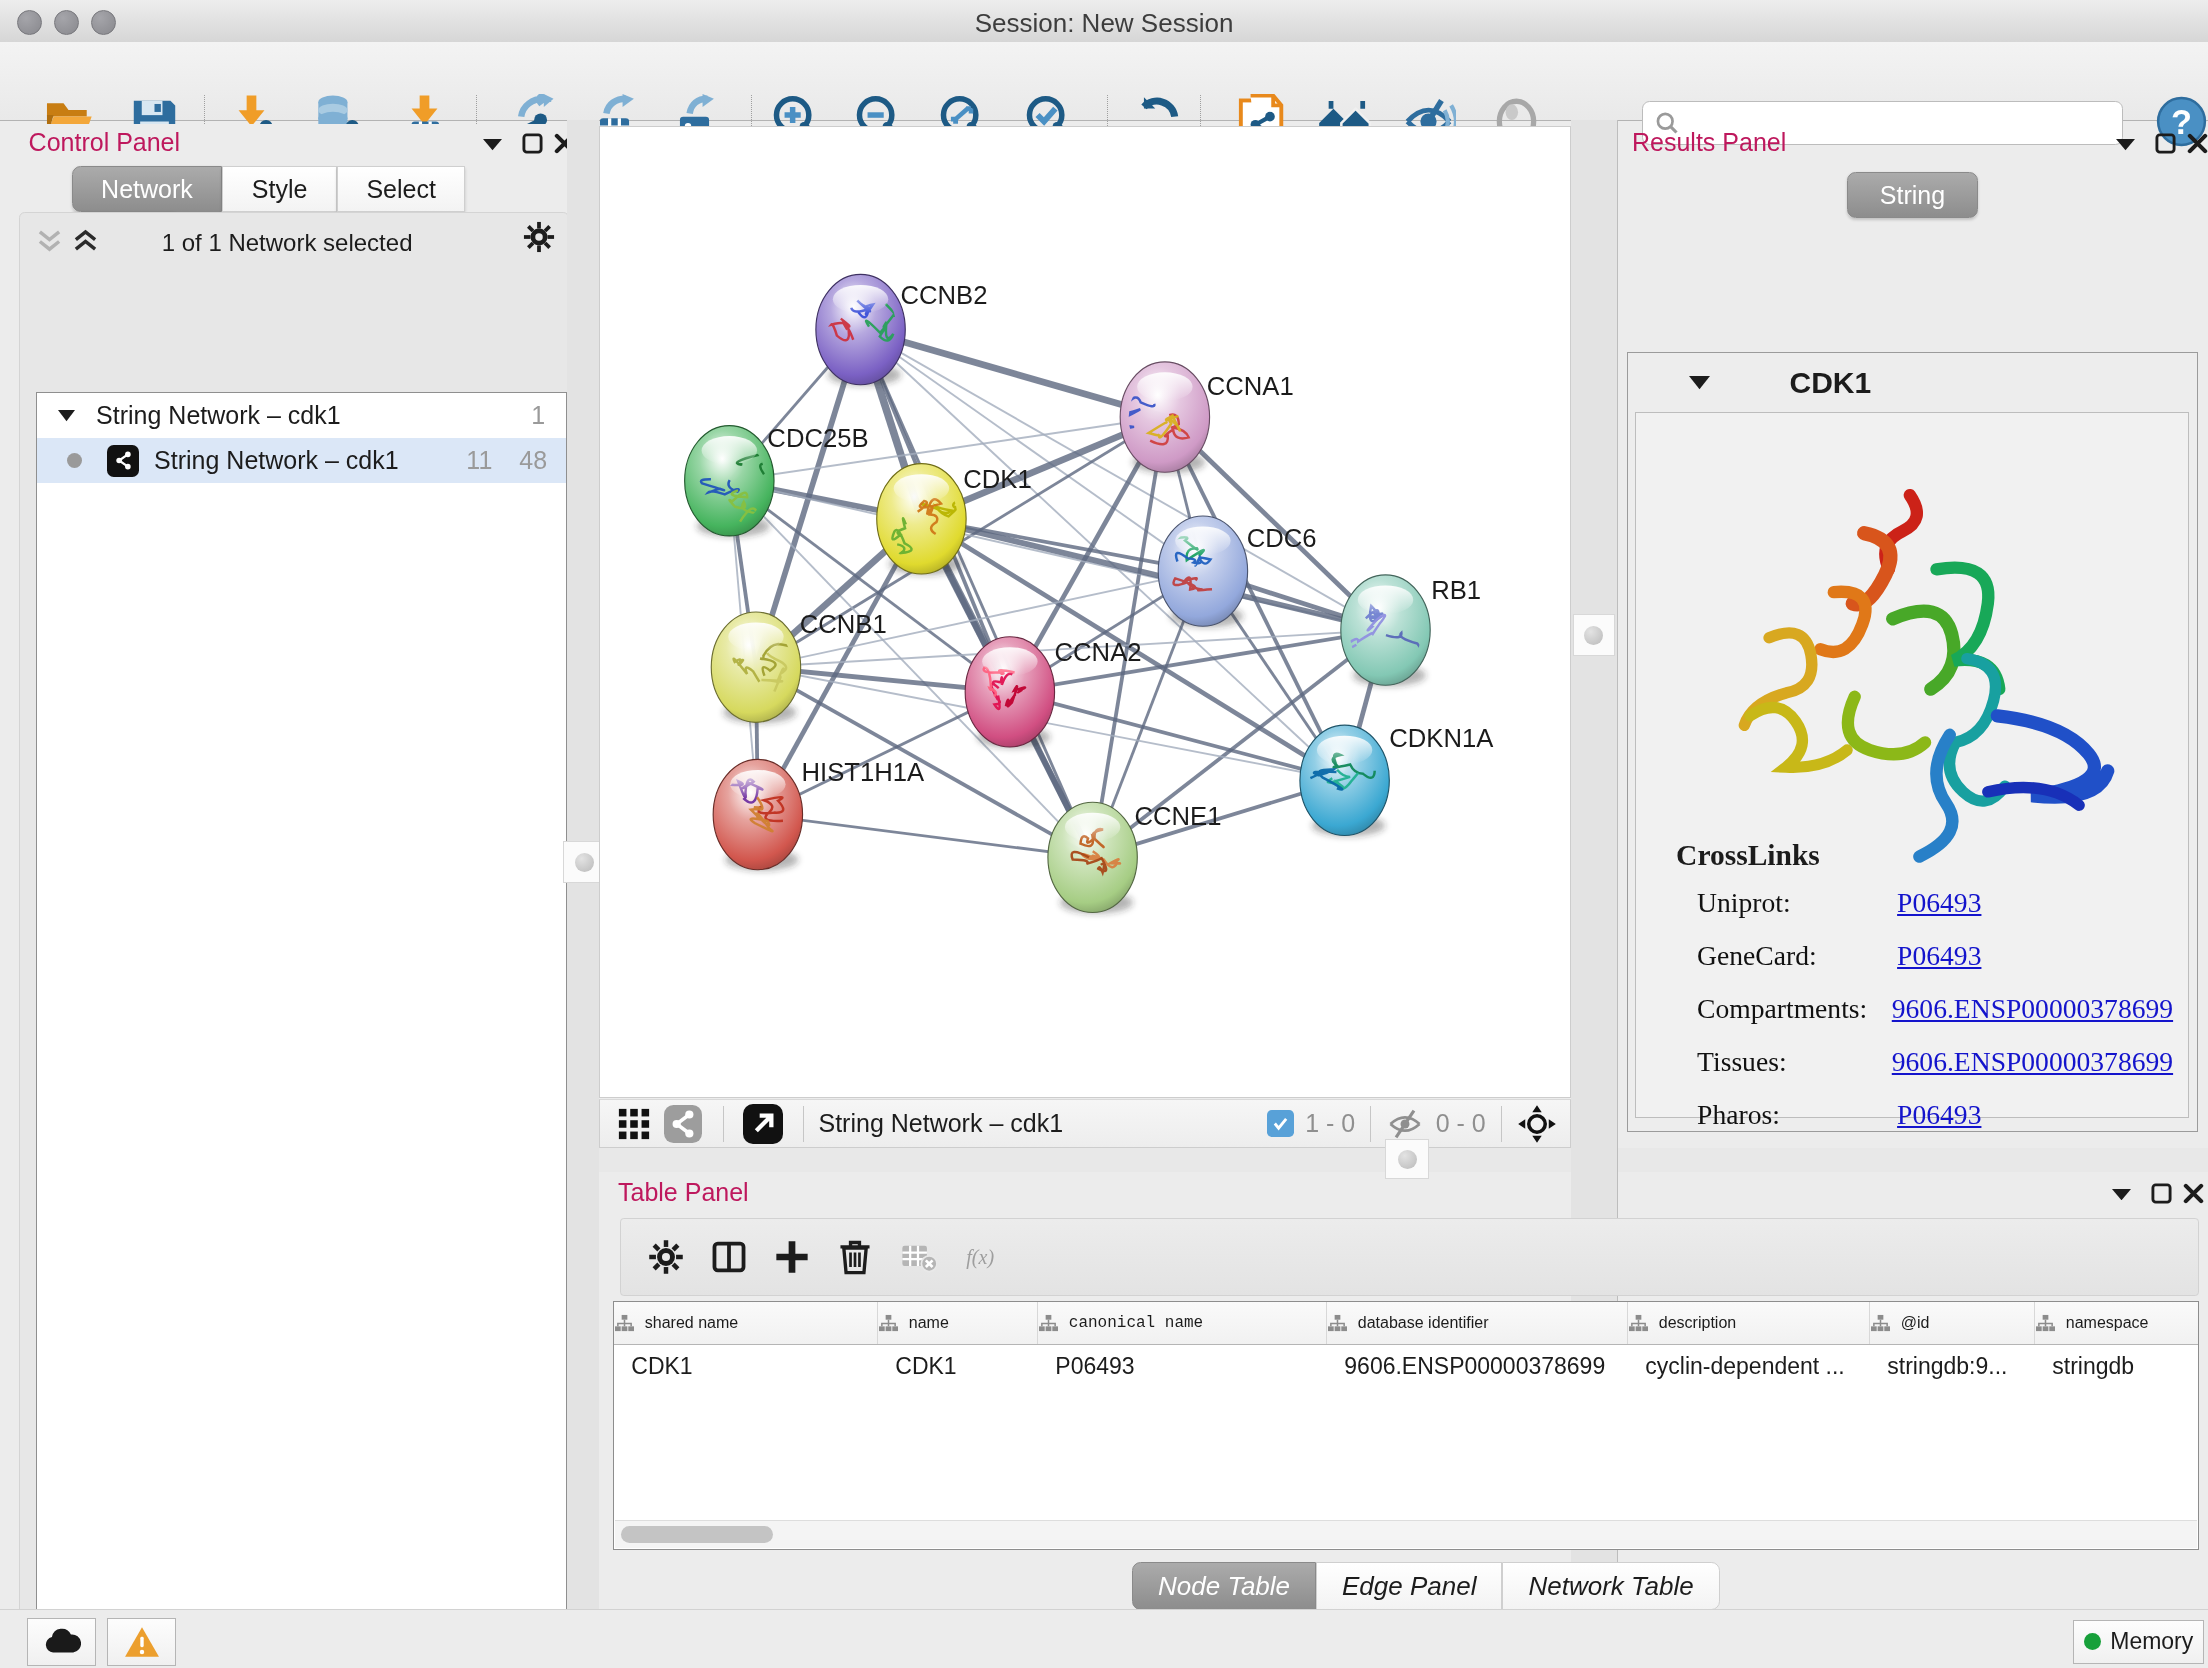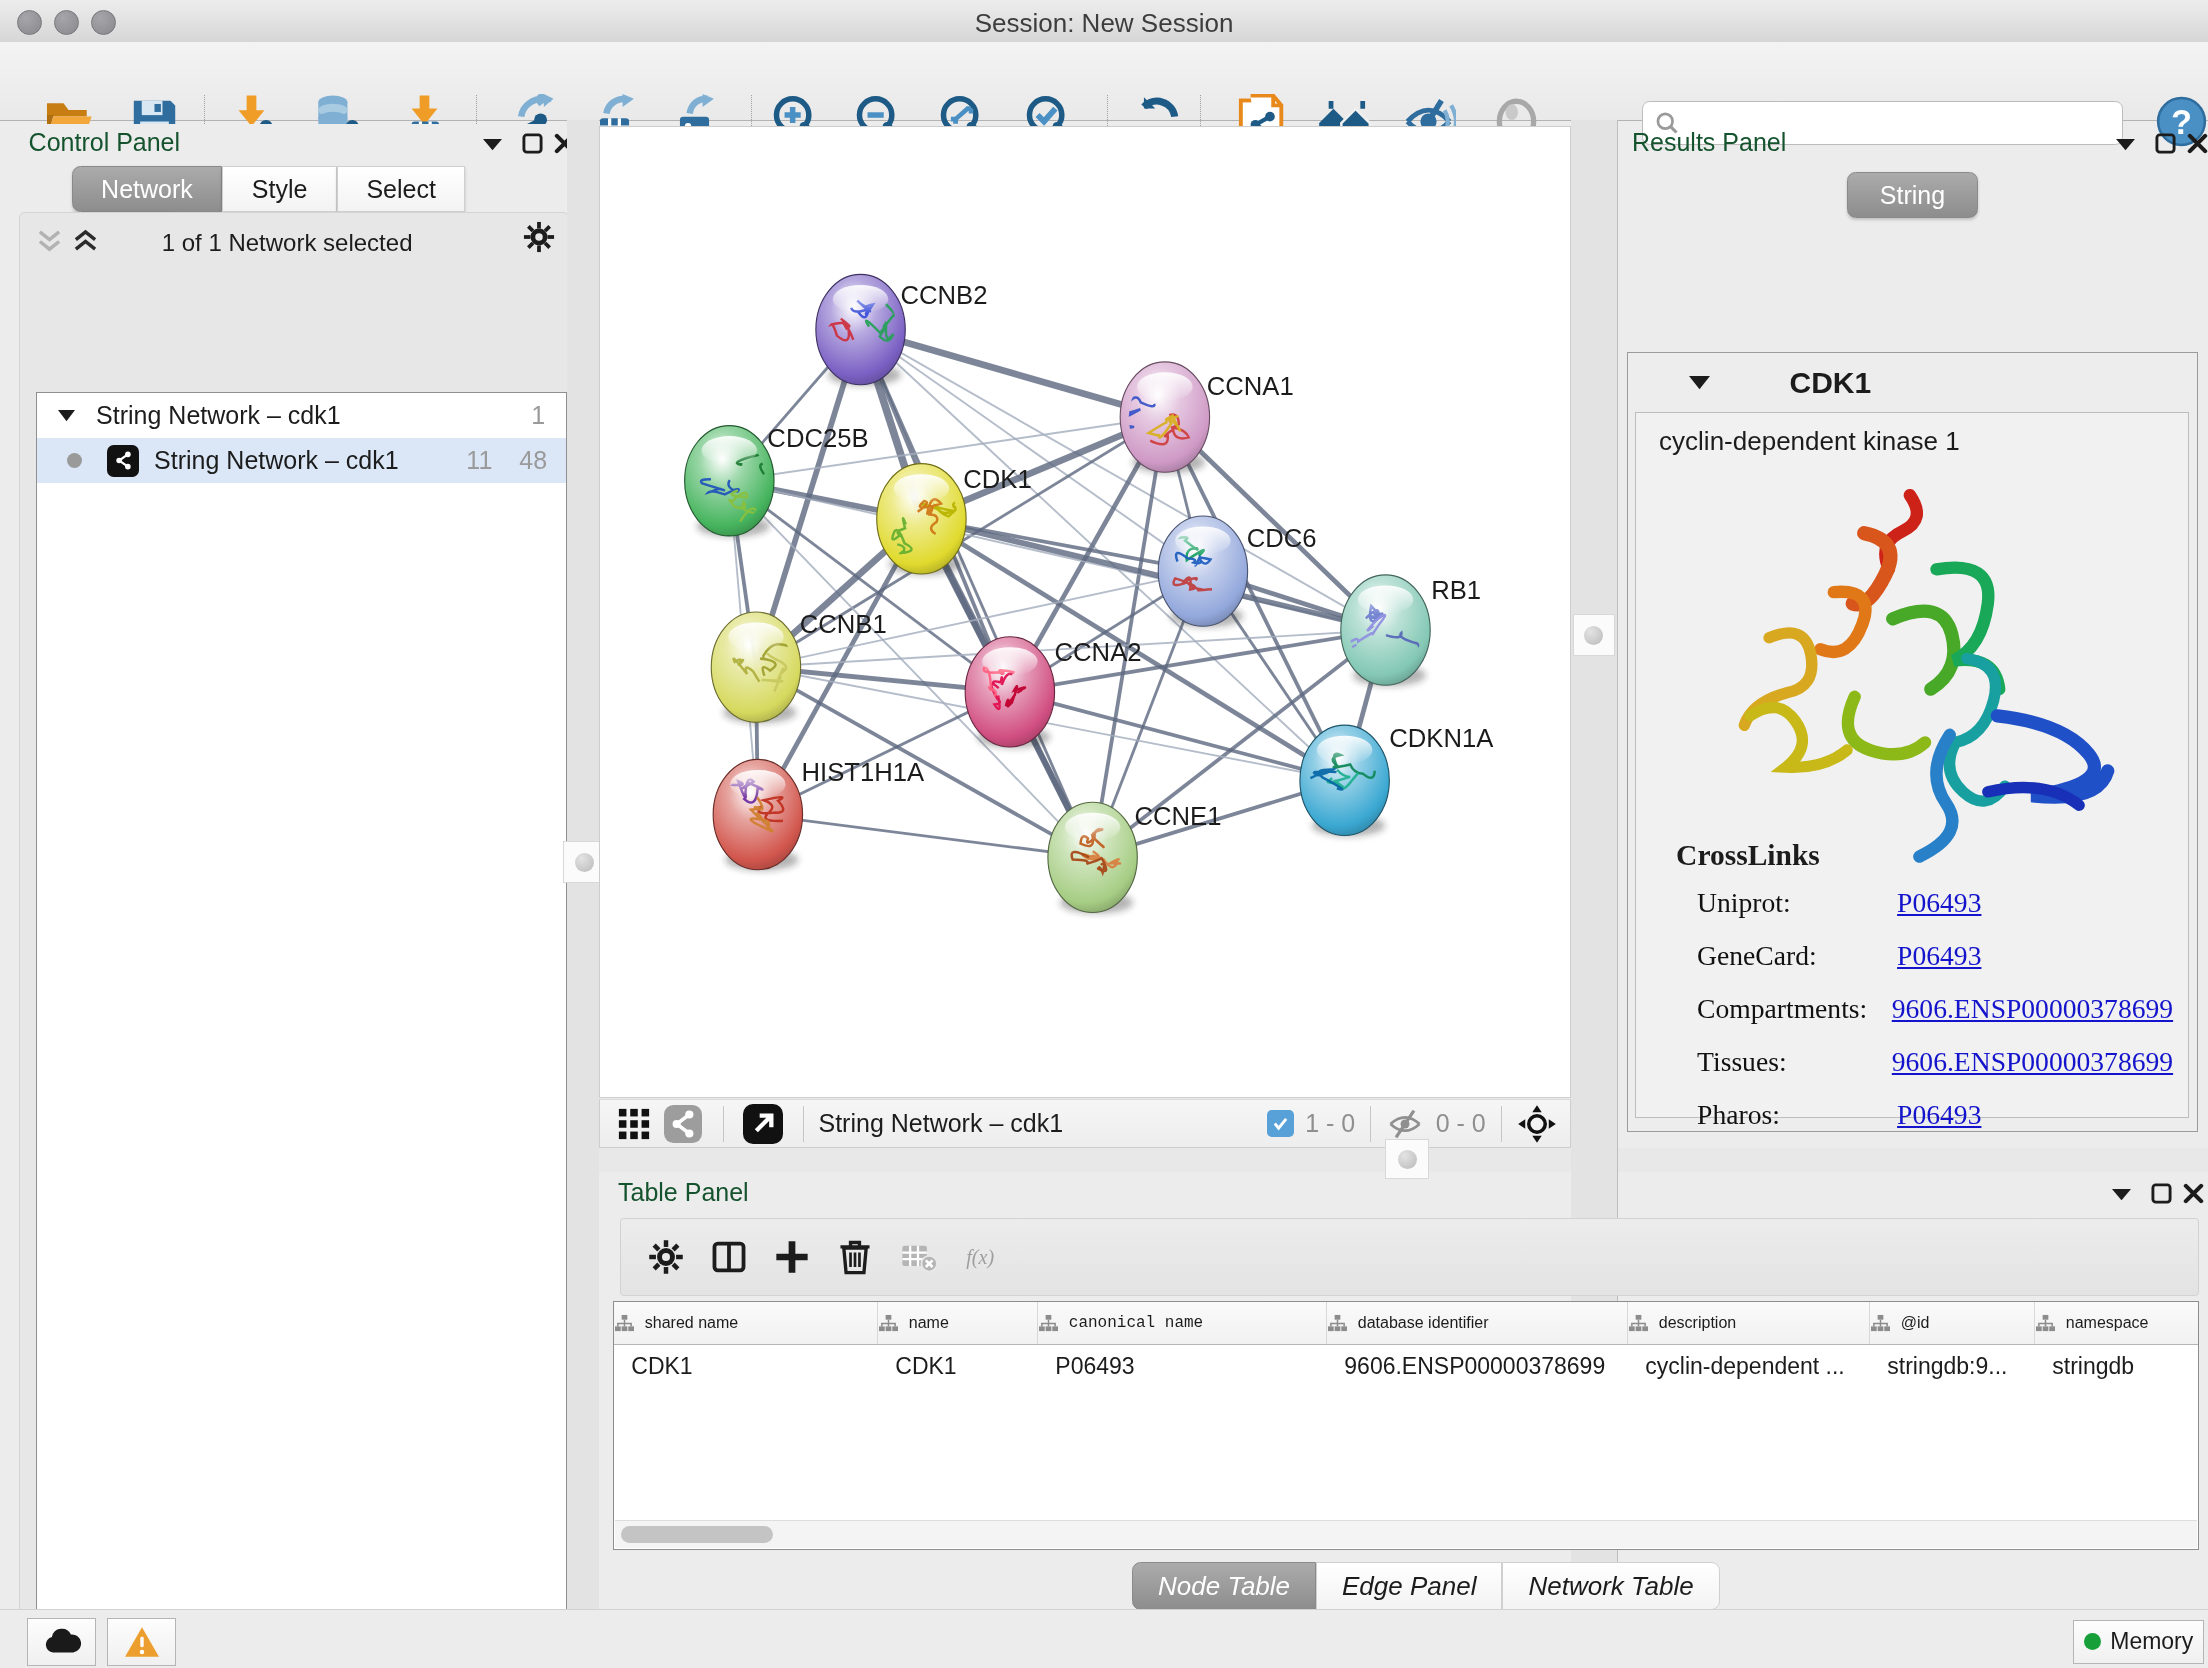--- a/index.html
+++ b/index.html
@@ -16,21 +16,21 @@
   .toolbar{left:0;top:42px;width:2208px;height:78px;background:linear-gradient(#f3f3f3,#e9e9e9);
     border-bottom:1px solid #b3b3b3;}
   .tbtn{top:49px;width:61px;height:61px;display:flex;align-items:center;justify-content:center;}
   .tbtn svg{display:block;}
   .tsep{top:53px;width:0;height:53px;border-left:1.9px dotted #9f9f9f;}
   .searchbox{left:1642px;top:59px;width:481px;height:44px;background:#fff;border:1.9px solid #bcbcbc;
     border-radius:7.6px;display:flex;align-items:center;padding-left:11.4px;box-sizing:border-box;}
   .searchbox input{border:none;outline:none;font-size:23px;width:418px;background:transparent;
     font-family:"Liberation Sans",sans-serif;}
   
-  .phead{font-size:25px;color:#14532d;}
+  .phead{font-size:25px;color:#be185d;}
   .picon{width:34px;height:28.5px;display:flex;align-items:center;justify-content:center;}
   .tabsel{background:linear-gradient(#ababab,#8d8d8d);color:#fff;border:1px solid #8a8a8a;}
   .tabun{background:linear-gradient(#ffffff,#f3f3f3);color:#1c1c1c;border:1px solid #cfcfcf;}
   .tab{display:inline-flex;align-items:center;justify-content:center;font-size:25px;
     box-shadow:0 1.9px 2.9px rgba(0,0,0,0.18);}
   
   .cpanel{left:7.6px;top:124px;width:559px;height:1463px;background:#ececec;}
   .cp-list{left:28.5px;top:268px;width:531px;height:1314px;background:#fff;border:1px solid #8f8f8f;box-sizing:border-box;}
   .treerow{height:45px;display:flex;align-items:center;font-size:25px;}
   .count{color:#9a9a9a;font-size:25px;}
@@ -719,21 +719,20 @@
 
 
   <div class="abs" style="left:9.5px;top:228px;width:571px;height:780px;border:1.9px solid #9b9b9b;background:#ededed;box-sizing:border-box">
     <div style="height:59px;display:flex;align-items:center">
       <svg width="21" height="14.3" viewBox="0 0 22 15" style="margin-left:61px">
           <path d="M0 1h22L11 15z" fill="#1c1c1c"></path>
         </svg>
       <span style="margin-left:80px;font-size:30px;font-weight:bold">CDK1</span>
     </div>
     <div style="margin:0 7.6px;height:706px;background:#f1f1f1;border:1px solid #bdbdbd;box-sizing:border-box;position:relative">
-      <div style="padding:13.3px 0 0 23px;font-size:26px">cyclin-dependent kinase 1</div>
 
       <svg width="409" height="409" viewBox="0 0 430 430" style="position:absolute;left:76px;top:65px">
         <g fill="none" stroke-linecap="round">
           <path d="M208 18q18 26-8 38t-14 40" stroke="#cc2218" stroke-width="13"></path>
           <path d="M160 58q40 8 22 44t-34 30" stroke="#d8551c" stroke-width="15"></path>
           <path d="M128 120q44-4 30 34t-44 26" stroke="#e07818" stroke-width="13"></path>
           <path d="M60 168q38-16 44 18t-26 40q-36 10-44 34" stroke="#d8a820" stroke-width="12"></path>
           <path d="M40 250q30-20 48 6t-10 48q40 2 64-18" stroke="#c8b818" stroke-width="12"></path>
           <path d="M150 230q-20 44 16 56t58-8" stroke="#8cb818" stroke-width="13"></path>
           <path d="M190 148q52-22 62 16t-22 58" stroke="#48a828" stroke-width="14"></path>

